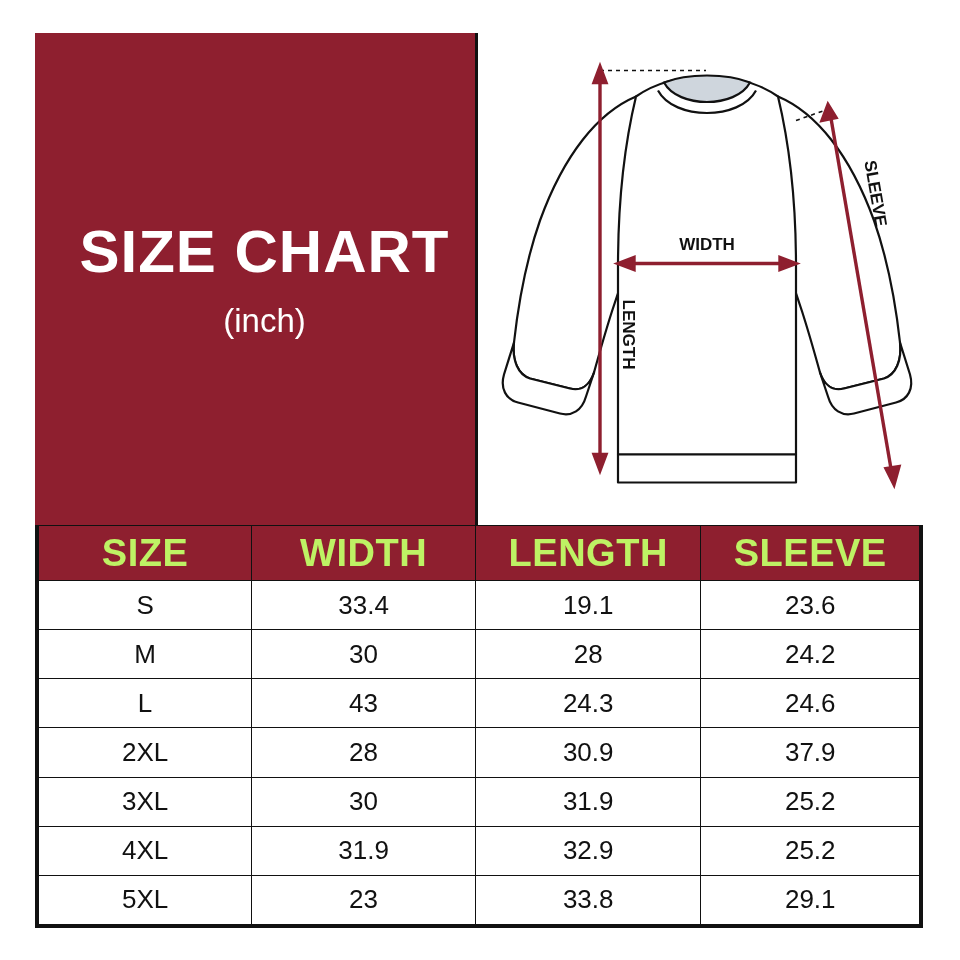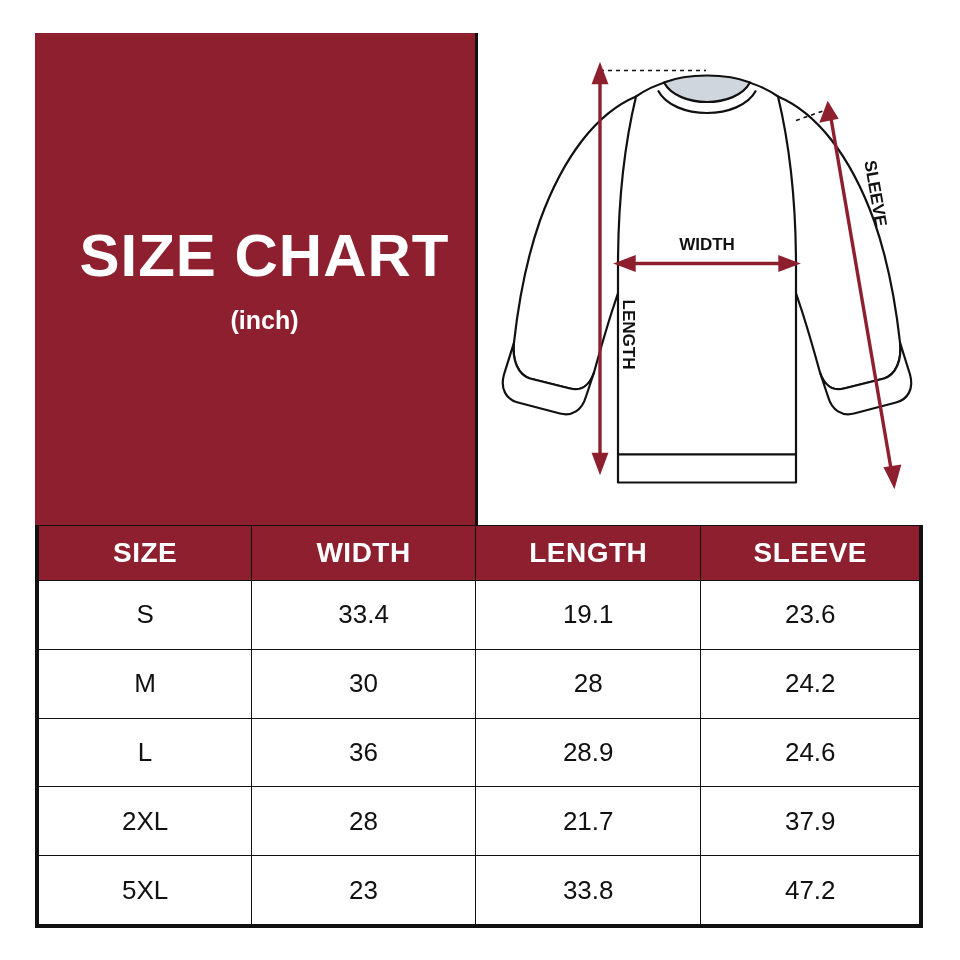--- a/index.html
+++ b/index.html
@@ -58,22 +58,22 @@
     margin-bottom: 22px;
   }
   .title-sub {
     font-size: 33px;
     font-weight: normal;
     letter-spacing: 1.5px;
     line-height: 1;
     margin-bottom: 14px;
   }
   .title-unit {
-    font-size: 25px;
-    font-weight: bold;
+    font-size: 33px;
+    font-weight: normal;
     line-height: 1;
   }
   .img-panel {
     flex: 1;
     height: 100%;
     background: #ffffff;
     border-left: 3px solid #111111;
     box-sizing: border-box;
     position: relative;
   }
@@ -102,22 +102,22 @@
   th, td {
     border: 1.5px solid #111111;
     text-align: center;
     font-size: 26px;
     color: #111111;
     padding: 0;
     height: 45px;
   }
   thead th {
     background: #8e1f2f;
-    color: #ffffff;
-    font-size: 28px;
+    color: #bef264;
+    font-size: 38px;
     font-weight: bold;
     letter-spacing: 0.5px;
     height: 54px;
     border-color: #111111;
   }
   tbody td {
     background: #ffffff;
     font-weight: normal;
   }
   col.c0 { width: 24.2%; }
@@ -218,33 +218,45 @@
           <td>23.6</td>
         </tr>
         <tr>
           <td>M</td>
           <td>30</td>
           <td>28</td>
           <td>24.2</td>
         </tr>
         <tr>
           <td>L</td>
-          <td>36</td>
-          <td>28.9</td>
+          <td>43</td>
+          <td>24.3</td>
           <td>24.6</td>
         </tr>
         <tr>
           <td>2XL</td>
           <td>28</td>
-          <td>21.7</td>
+          <td>30.9</td>
           <td>37.9</td>
+        </tr>
+        <tr>
+          <td>3XL</td>
+          <td>30</td>
+          <td>31.9</td>
+          <td>25.2</td>
+        </tr>
+        <tr>
+          <td>4XL</td>
+          <td>31.9</td>
+          <td>32.9</td>
+          <td>25.2</td>
         </tr>
         <tr>
           <td>5XL</td>
           <td>23</td>
           <td>33.8</td>
-          <td>47.2</td>
+          <td>29.1</td>
         </tr>
       </tbody>
     </table>
   </div>
 
 </div>
 
 </body></html>

